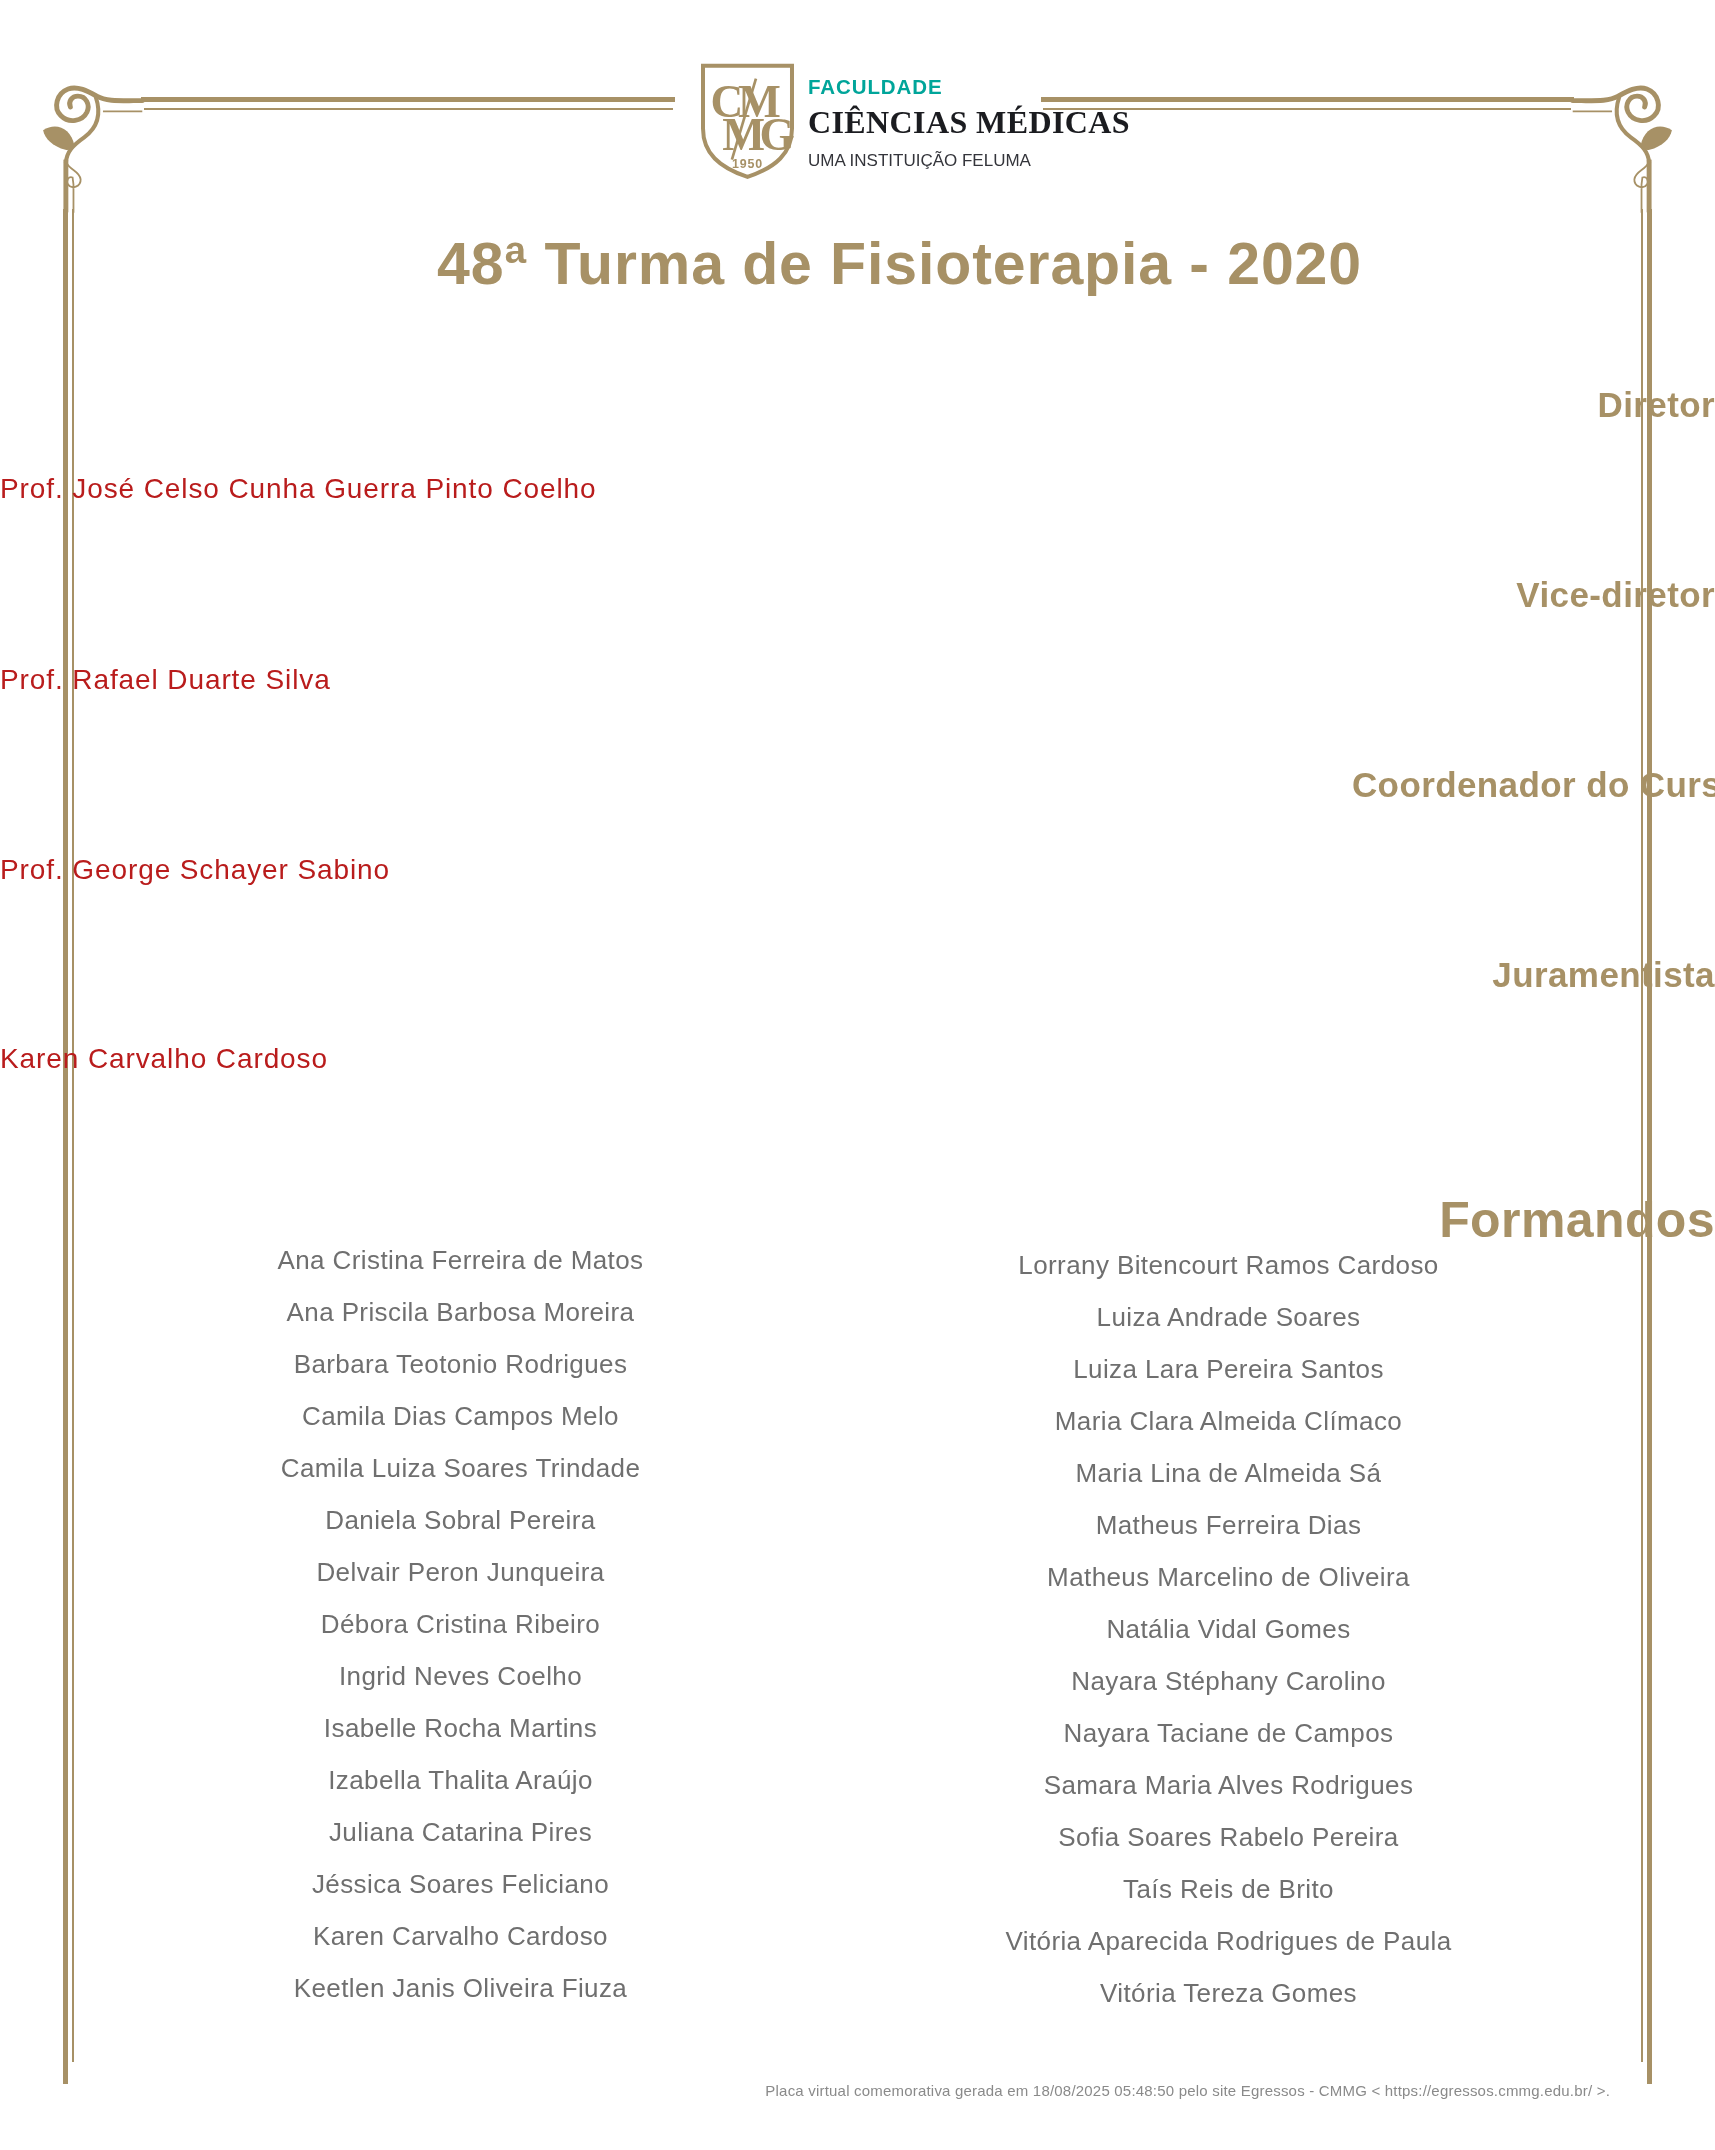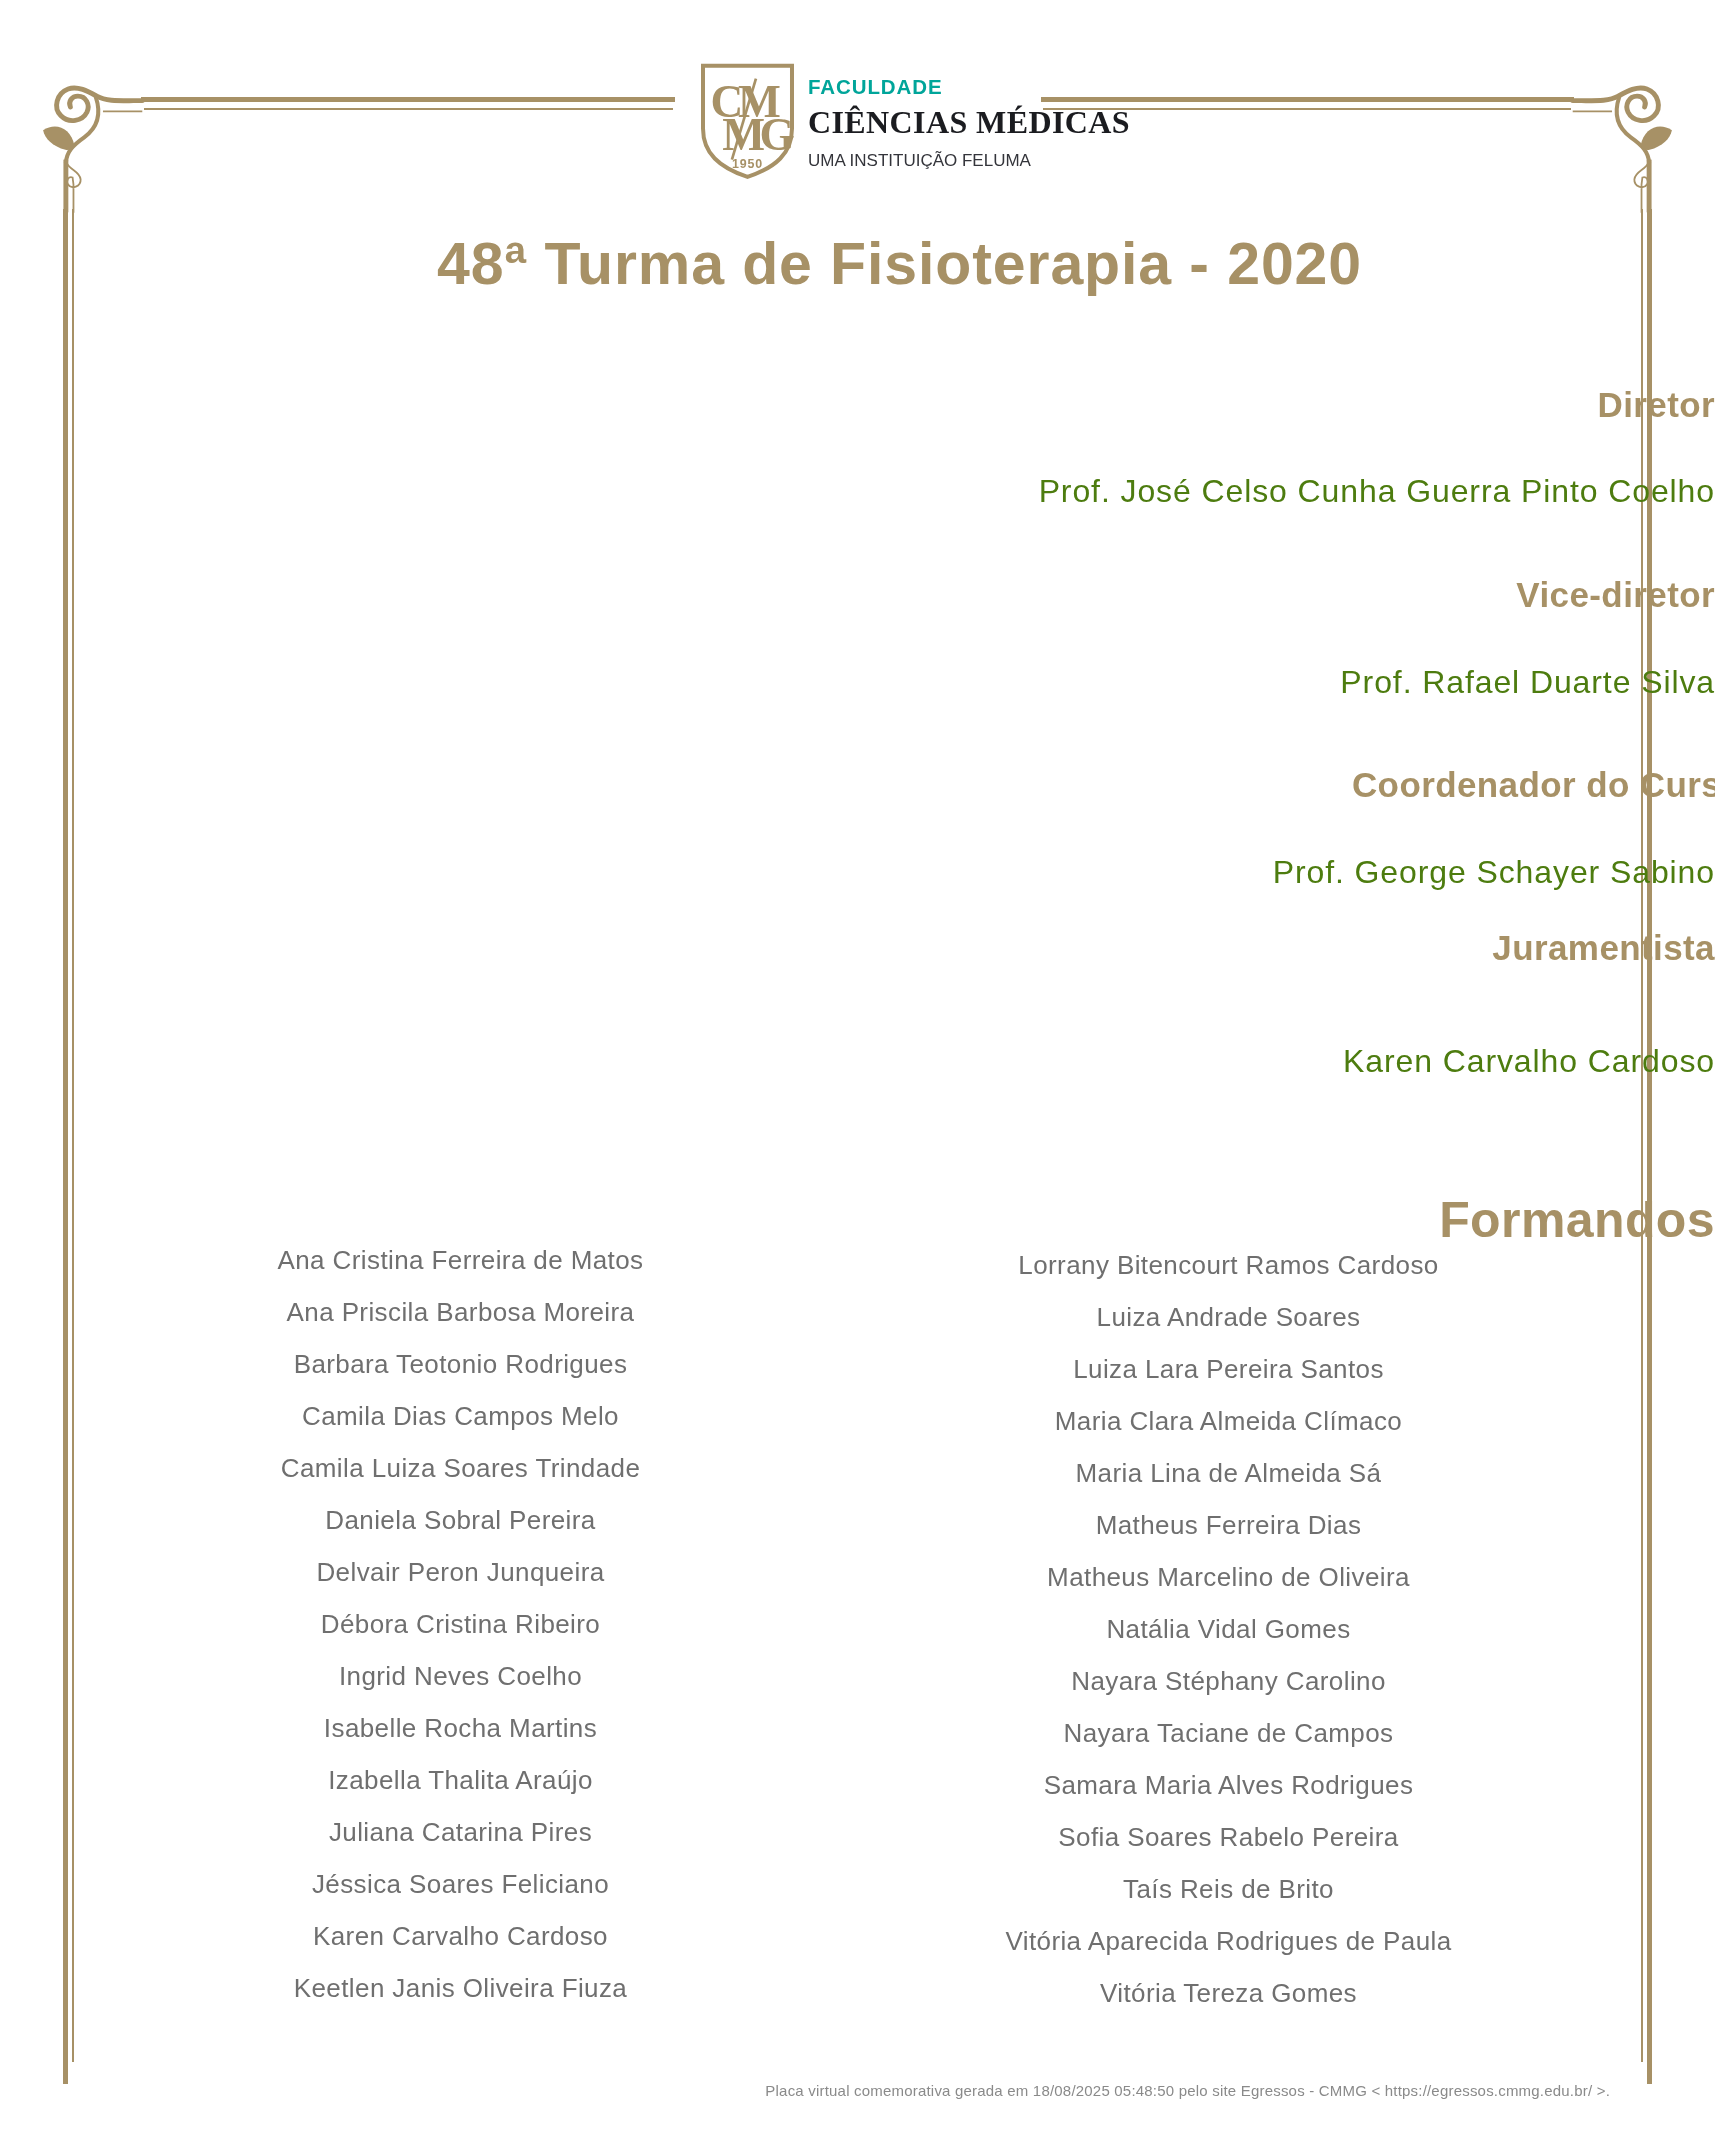--- a/index.html
+++ b/index.html
@@ -24,22 +24,22 @@
   
   .page-title{
     position:absolute;left:0;top:230px;width:100%;
     text-align:center;font-size:59px;font-weight:700;letter-spacing:0.9px;color:#A79166;white-space:nowrap;padding-left:42px;
   }
   .sec-heading{
     position:absolute;left:0;width:100%;text-align:right;
     font-size:35px;font-weight:700;color:#A79166;letter-spacing:0.4px;white-space:nowrap;
   }
   .sec-name{
-    position:absolute;left:0;width:100%;text-align:right;
-    font-size:32px;font-weight:400;color:#4d7c0f;letter-spacing:0.9px;white-space:nowrap;
+    position:absolute;left:0;width:100%;text-align:left;
+    font-size:28px;font-weight:400;color:#b91c1c;letter-spacing:0.9px;white-space:nowrap;
   }
   .formandos-heading{
     position:absolute;left:0;top:1147px;width:100%;text-align:right;
     font-size:50px;font-weight:700;color:#A79166;letter-spacing:0.4px;margin-top:44px;
   }
   .col{position:absolute;width:715px;}
   .col-left{left:103px;top:1234px;}
   .col-right{left:871px;top:1239px;}
   .col .row{
     height:52px;line-height:52px;text-align:center;
@@ -101,21 +101,21 @@
 
 <div class="sec-heading" style="top:385px;">Diretor</div>
 <div class="sec-name" style="top:473px;">Prof. José Celso Cunha Guerra Pinto Coelho</div>
 
 <div class="sec-heading" style="top:575px;">Vice-diretor</div>
 <div class="sec-name" style="top:664px;">Prof. Rafael Duarte Silva</div>
 
 <div class="sec-heading" style="top:765px;padding-left:28px;">Coordenador do Curso</div>
 <div class="sec-name" style="top:854px;">Prof. George Schayer Sabino</div>
 
-<div class="sec-heading" style="top:928px;">Juramentista</div>
+<div class="sec-heading" style="top:955px;">Juramentista</div>
 <div class="sec-name" style="top:1043px;">Karen Carvalho Cardoso</div>
 
 <div class="formandos-heading">Formandos</div>
 
 <div class="col col-left">
   <div class="row">Ana Cristina Ferreira de Matos</div>
   <div class="row">Ana Priscila Barbosa Moreira</div>
   <div class="row">Barbara Teotonio Rodrigues</div>
   <div class="row">Camila Dias Campos Melo</div>
   <div class="row">Camila Luiza Soares Trindade</div>

